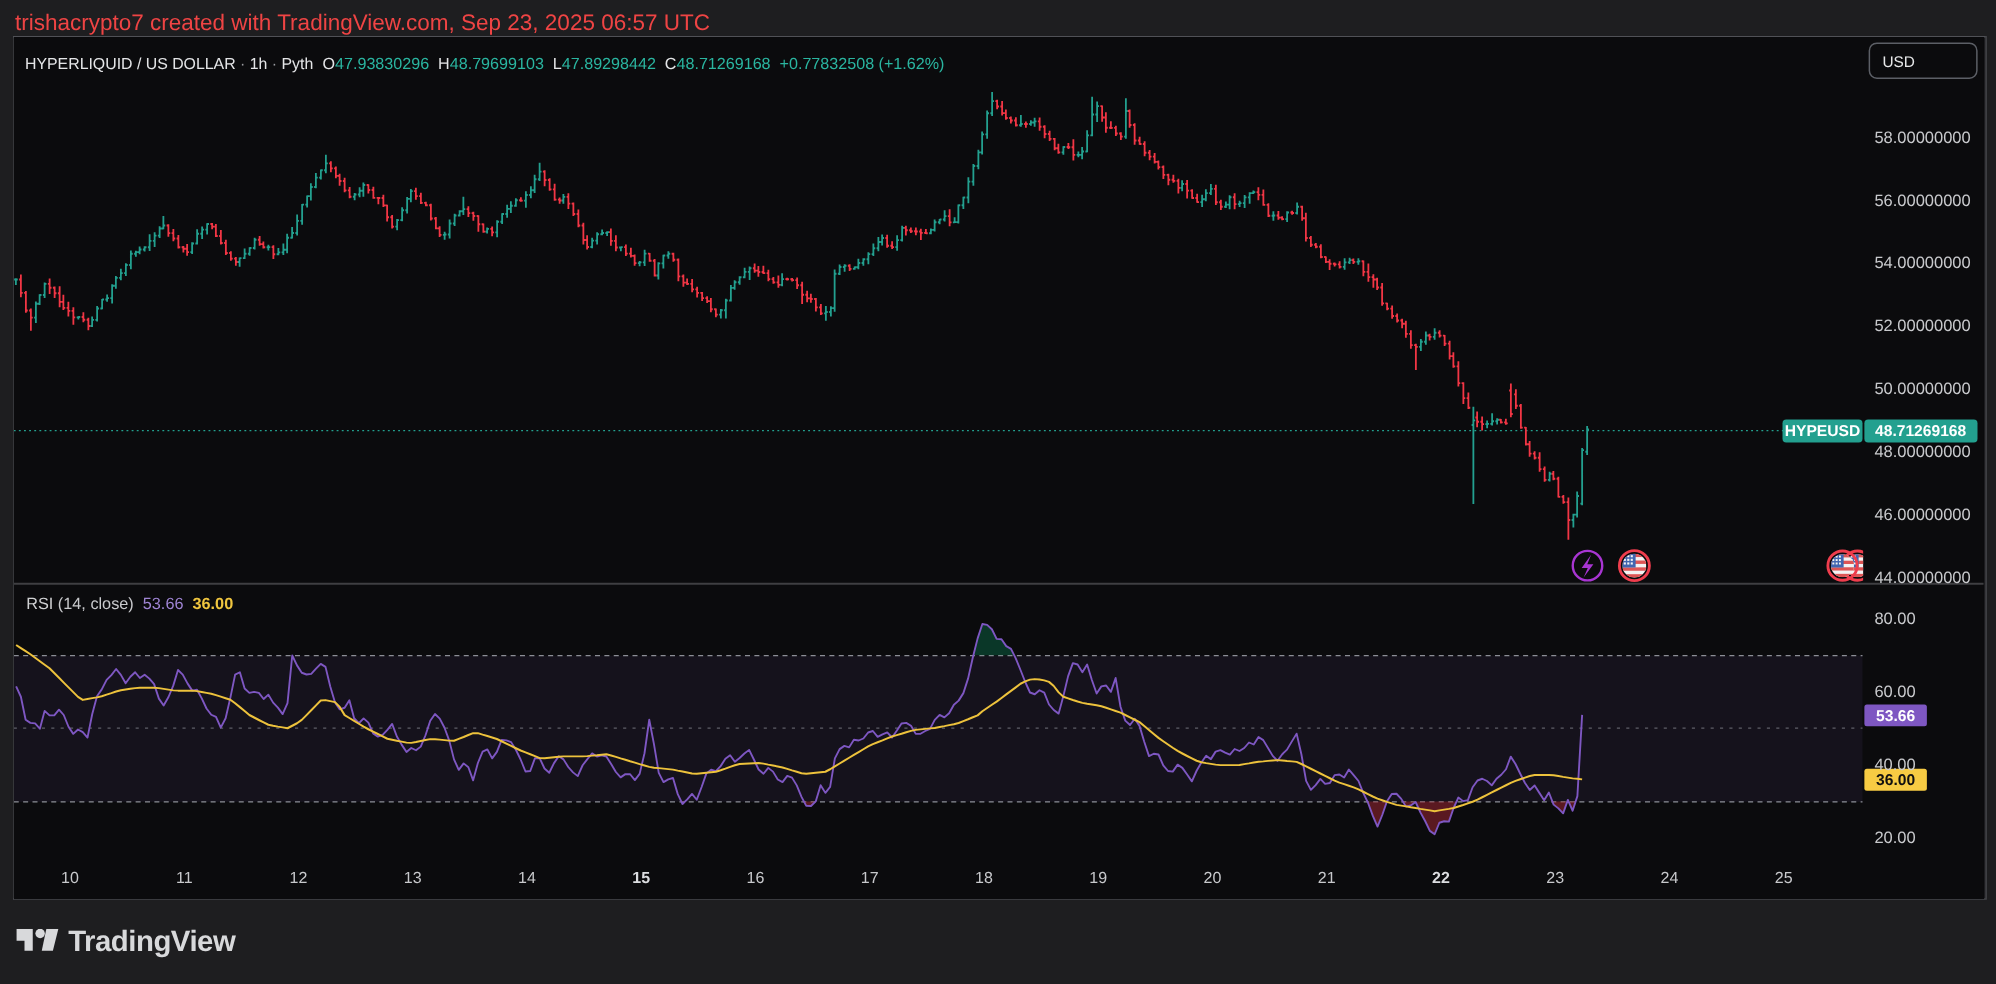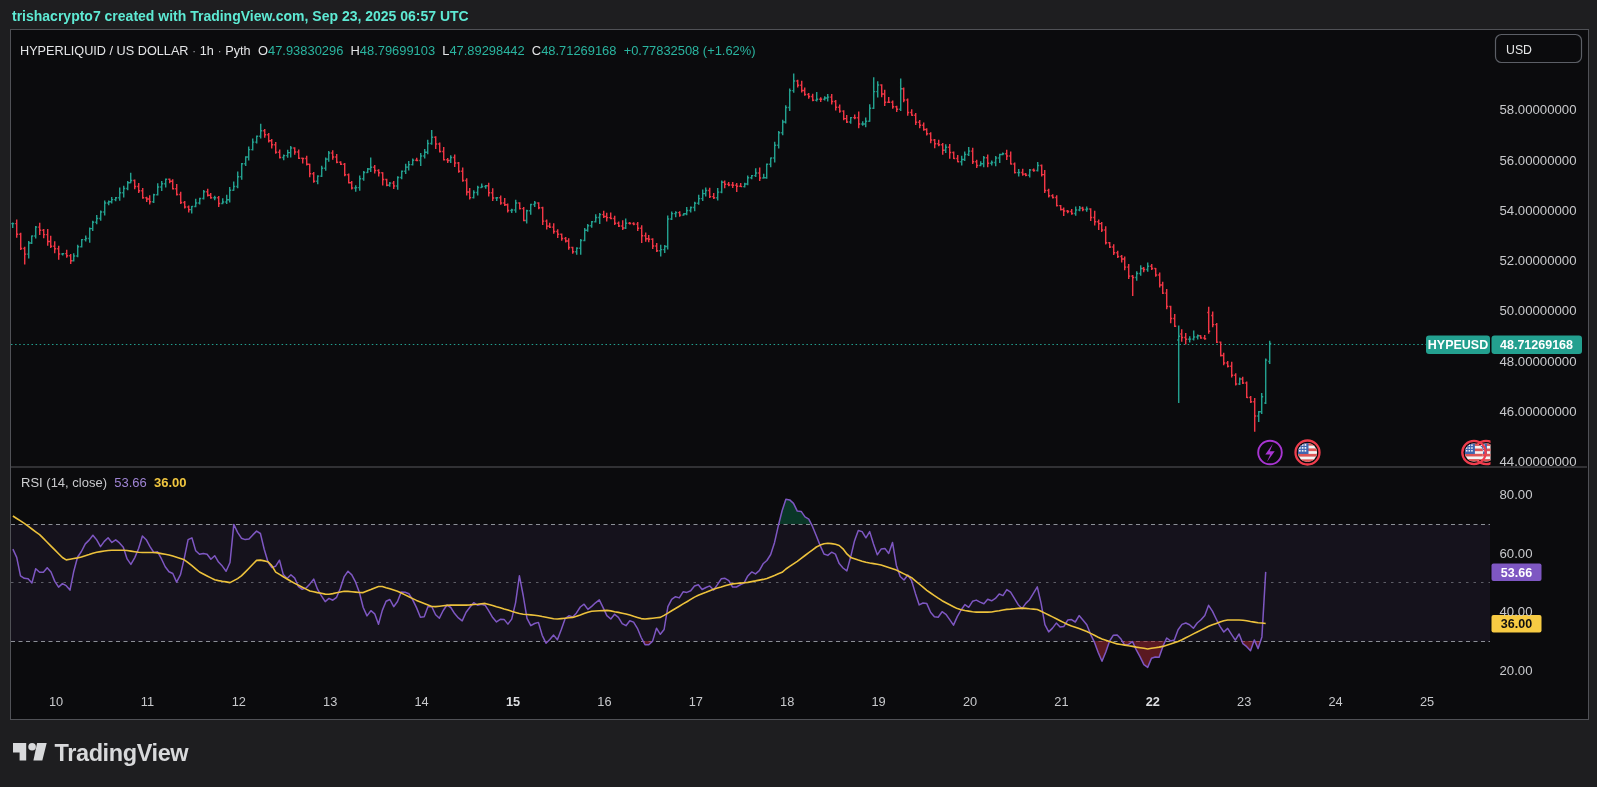--- a/index.html
+++ b/index.html
@@ -1,17 +1,17 @@
 <!DOCTYPE html>
 <html><head><meta charset="utf-8"><style>
 * { margin:0; padding:0; box-sizing:border-box; }
 svg, div { will-change: transform; }
 html,body { width:1597px; height:787px; background:#1e1e20; overflow:hidden;
   font-family:"Liberation Sans", sans-serif; }
-#topbar { position:absolute; left:12px; top:8px; color:#5eead4; font-size:14px;font-weight:bold; }
+#topbar { position:absolute; left:12px; top:8px; color:#ef4444; font-size:18px; }
 #widget { position:absolute; left:10px; top:29px; width:1579px; height:691px;
   border:1px solid #505156; background:#0b0b0d; overflow:hidden; }
 #bottom { position:absolute; left:0; top:720px; width:1597px; height:67px; background:#1e1e20; }
 .ax { font-size:12.8px; fill:#c8c9cc; }
 .axp { font-size:13.2px; fill:#c8c9cc; }
 .axb { font-size:12.8px; fill:#dcdde0; font-weight:700; }
 .hdr { font-size:12.9px; fill:#e4e5e7; }
 .tl { fill:#2ab5a0; }
 .hdrsym { font-size:12.7px; fill:#e4e5e7; }
 .rsihdr { font-size:13px; fill:#d0d1d3; }

